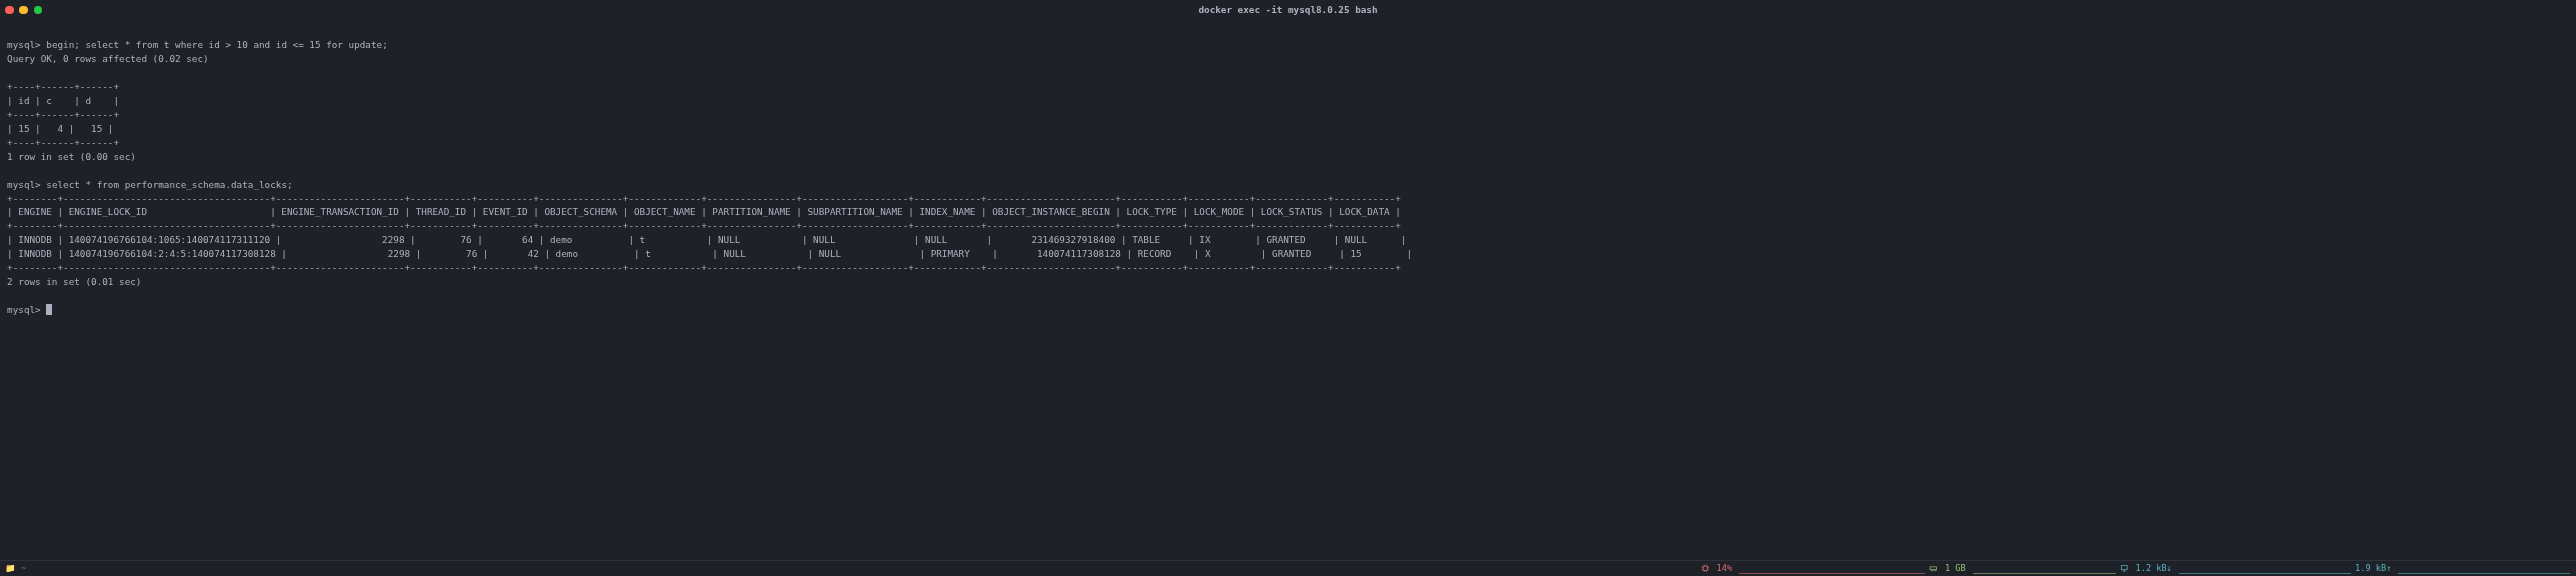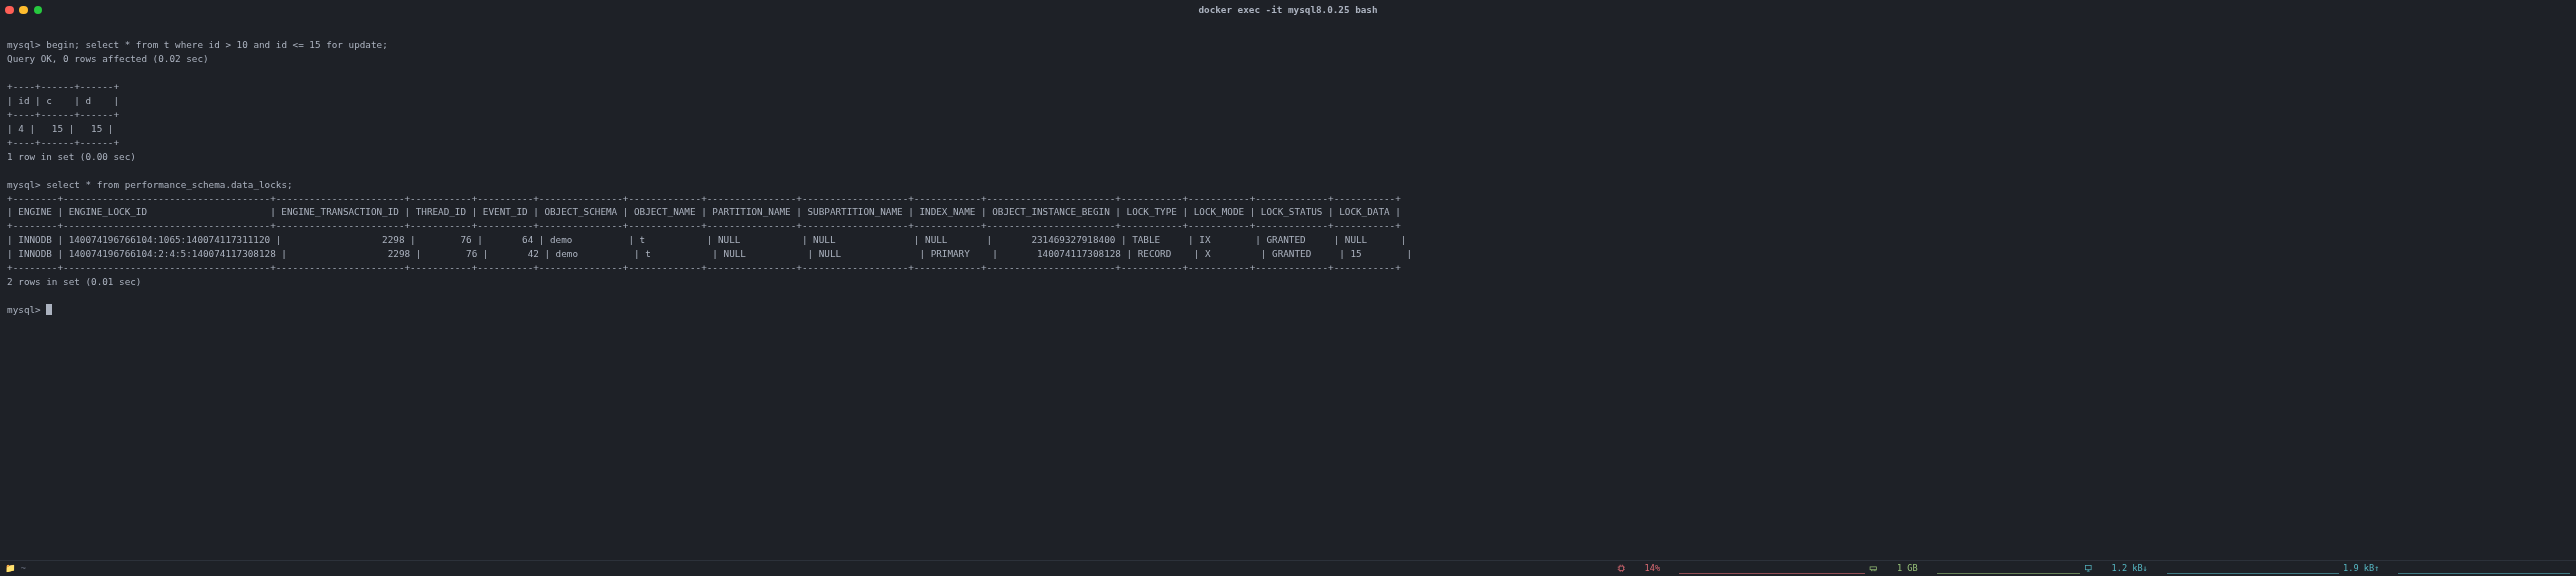--- a/index.html
+++ b/index.html
@@ -71,21 +71,21 @@
 .status-left {
   display: flex;
   align-items: center;
   gap: 4.3px;
   color: #6a7080;
 }
 .status-spacer { flex: 1; }
 .status-widget {
   display: flex;
   align-items: center;
-  gap: 19px;
+  gap: 7px;
 }
 .cpu-icon { color: #e06c75; }
 .cpu-text { color: #e06c75; }
 .mem-icon { color: #98c379; }
 .mem-text { color: #98c379; }
 .net-down { color: #56b6c2; }
 .net-up { color: #56b6c2; }
 .sparkline {
   display: inline-block;
   height: 10px;
@@ -110,21 +110,21 @@
   <div class="window-title">docker exec -it mysql8.0.25 bash</div>
 </div>
 
 <div class="terminal">
 <span class="prompt">mysql&gt;</span> <span>begin; select * from t where id &gt; 10 and id &lt;= 15 for update;</span>
 <span>Query OK, 0 rows affected (0.02 sec)</span>
 
 <span>+----+------+------+</span>
 <span>| id | c    | d    |</span>
 <span>+----+------+------+</span>
-<span>| 4 |   15 |   15 |</span>
+<span>| 15 |   4 |   15 |</span>
 <span>+----+------+------+</span>
 <span>1 row in set (0.00 sec)</span>
 
 <span class="prompt">mysql&gt;</span> <span>select * from performance_schema.data_locks;</span>
 <span>+--------+-------------------------------------+-----------------------+-----------+----------+---------------+-------------+----------------+-------------------+------------+-----------------------+-----------+-----------+-------------+-----------+</span>
 <span>| ENGINE | ENGINE_LOCK_ID                      | ENGINE_TRANSACTION_ID | THREAD_ID | EVENT_ID | OBJECT_SCHEMA | OBJECT_NAME | PARTITION_NAME | SUBPARTITION_NAME | INDEX_NAME | OBJECT_INSTANCE_BEGIN | LOCK_TYPE | LOCK_MODE | LOCK_STATUS | LOCK_DATA |</span>
 <span>+--------+-------------------------------------+-----------------------+-----------+----------+---------------+-------------+----------------+-------------------+------------+-----------------------+-----------+-----------+-------------+-----------+</span>
 <span>| INNODB | 140074196766104:1065:140074117311120 |                  2298 |        76 |       64 | demo          | t           | NULL           | NULL              | NULL       |       231469327918400 | TABLE     | IX        | GRANTED     | NULL      |</span>
 <span>| INNODB | 140074196766104:2:4:5:140074117308128 |                  2298 |        76 |       42 | demo          | t           | NULL           | NULL              | PRIMARY    |       140074117308128 | RECORD    | X         | GRANTED     | 15        |</span>
 <span>+--------+-------------------------------------+-----------------------+-----------+----------+---------------+-------------+----------------+-------------------+------------+-----------------------+-----------+-----------+-------------+-----------+</span>

